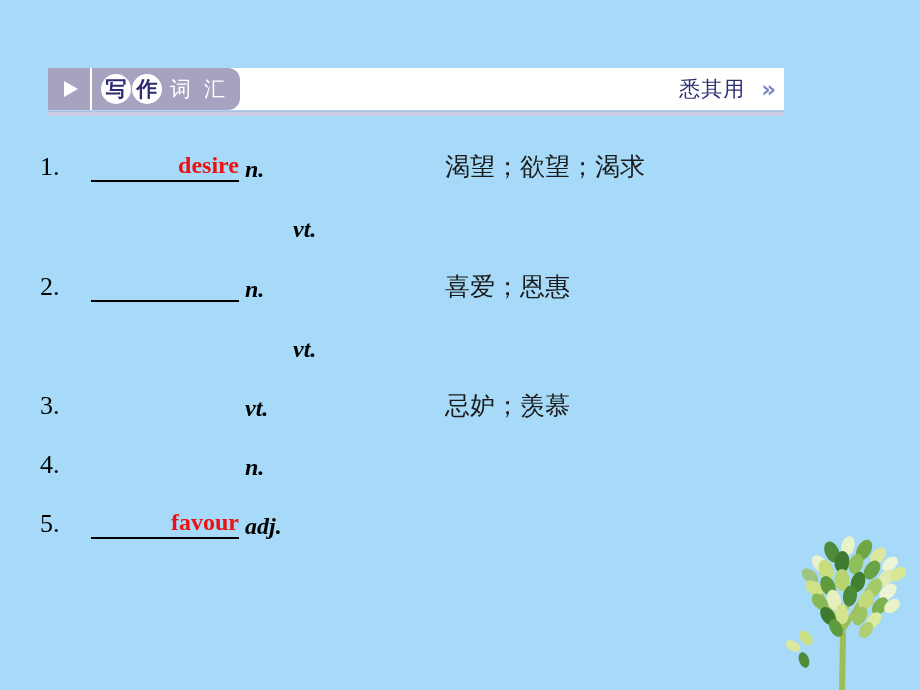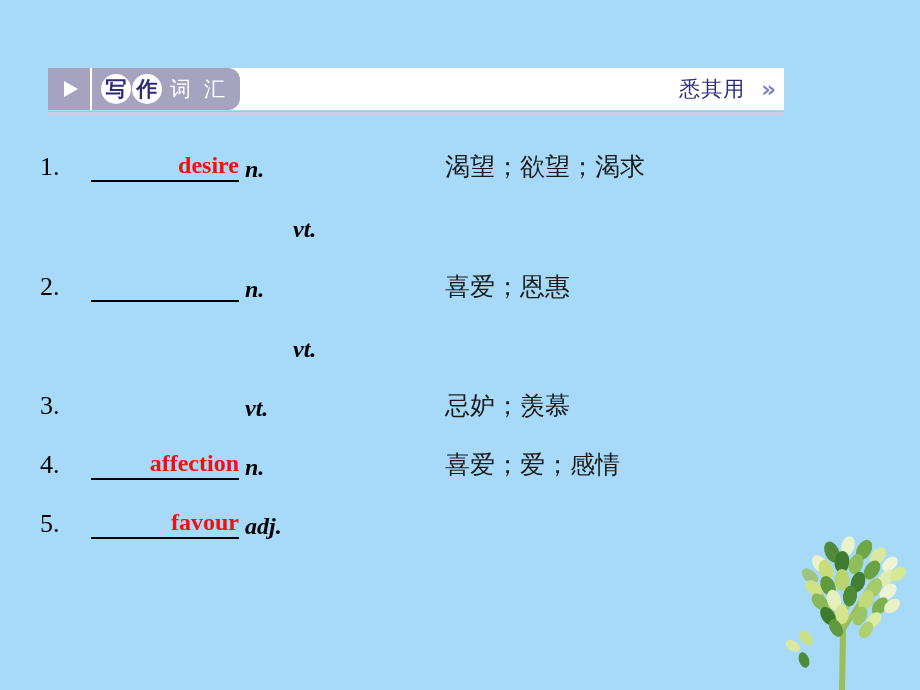--- a/index.html
+++ b/index.html
@@ -254,26 +254,21 @@
   </div>
 
   <div class="row tight">
     <span class="num">3.</span>
     <span class="pos">vt.</span>
     <span class="cn">忌妒；羡慕</span>
   </div>
 
   <div class="row tight">
     <span class="num">4.</span>
-    <span class="blankwrap">
-      <span class="answer">affection</span>
-      <span class="blankline"></span>
-    </span>
     <span class="pos">n.</span>
-    <span class="cn">喜爱；爱；感情</span>
   </div>
 
   <div class="row tight">
     <span class="num">5.</span>
     <span class="blankwrap">
       <span class="answer">favour</span>
       <span class="blankline"></span>
     </span>
     <span class="pos">adj.</span>
   </div>

